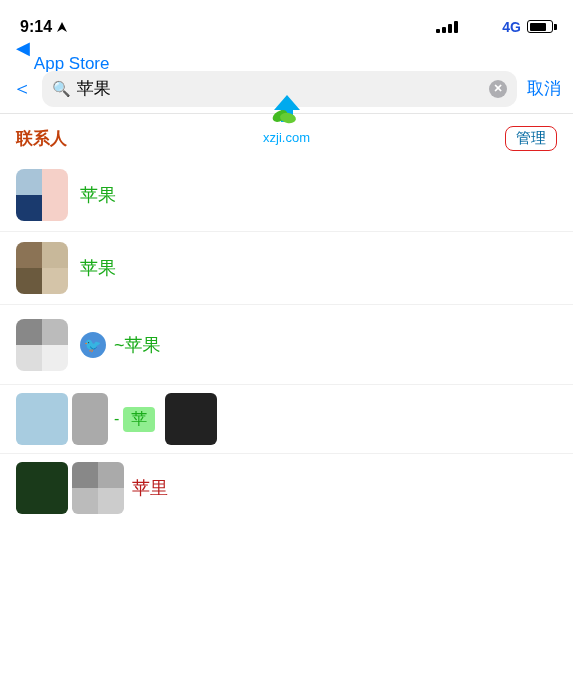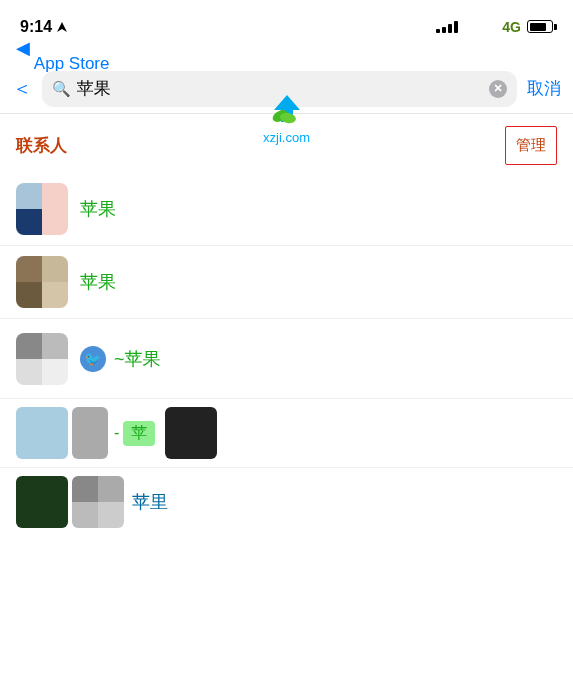--- a/index.html
+++ b/index.html
@@ -43,21 +43,21 @@
       width: 4px;
       border-radius: 1px;
     }
     .signal-bar:nth-child(1) { height: 4px; }
     .signal-bar:nth-child(2) { height: 6px; }
     .signal-bar:nth-child(3) { height: 9px; }
     .signal-bar:nth-child(4) { height: 12px; }
     .network-label {
       font-size: 14px;
       font-weight: 600;
-      color: #4d7c0f;
+      color: #1d4ed8;
       margin-left: 38px;
     }
     .battery {
       width: 26px;
       height: 13px;
       border: 1.5px solid #000;
       border-radius: 3px;
       position: relative;
       display: flex;
       align-items: center;
@@ -183,24 +183,24 @@
       align-items: center;
       padding: 12px 16px 8px 16px;
     }
     .section-title {
       font-size: 17px;
       font-weight: 600;
       color: #c2410c;
     }
     .manage-btn {
       font-size: 15px;
-      color: #c2410c;
+      color: #0369a1;
       border: 1.5px solid #e02020;
-      padding: 9px 10px;
-      border-radius: 2px;
+      padding: 2px 10px;
+      border-radius: 8px;
       cursor: pointer;
     }
     .contact-item {
       display: flex;
       align-items: center;
       padding: 10px 16px;
       gap: 12px;
       min-height: 64px;
     }
     .contact-avatar {
@@ -346,21 +346,21 @@
       grid-template-rows: 1fr 1fr;
       width: 52px;
       height: 52px;
     }
     .av52-tl { background: #888; }
     .av52-tr { background: #aaa; }
     .av52-bl { background: #bbb; }
     .av52-br { background: #ccc; }
     .apple-text {
       font-size: 18px;
-      color: #0369a1;
+      color: #b91c1c;
     }
   </style>
 </head>
 <body>
 
 <div class="status-bar">
   <div class="status-time">
     <span>9:14</span>
     <svg width="12" height="12" viewBox="0 0 12 12">
       <polygon points="6,1 11,11 6,8 1,11" fill="#000"></polygon>

